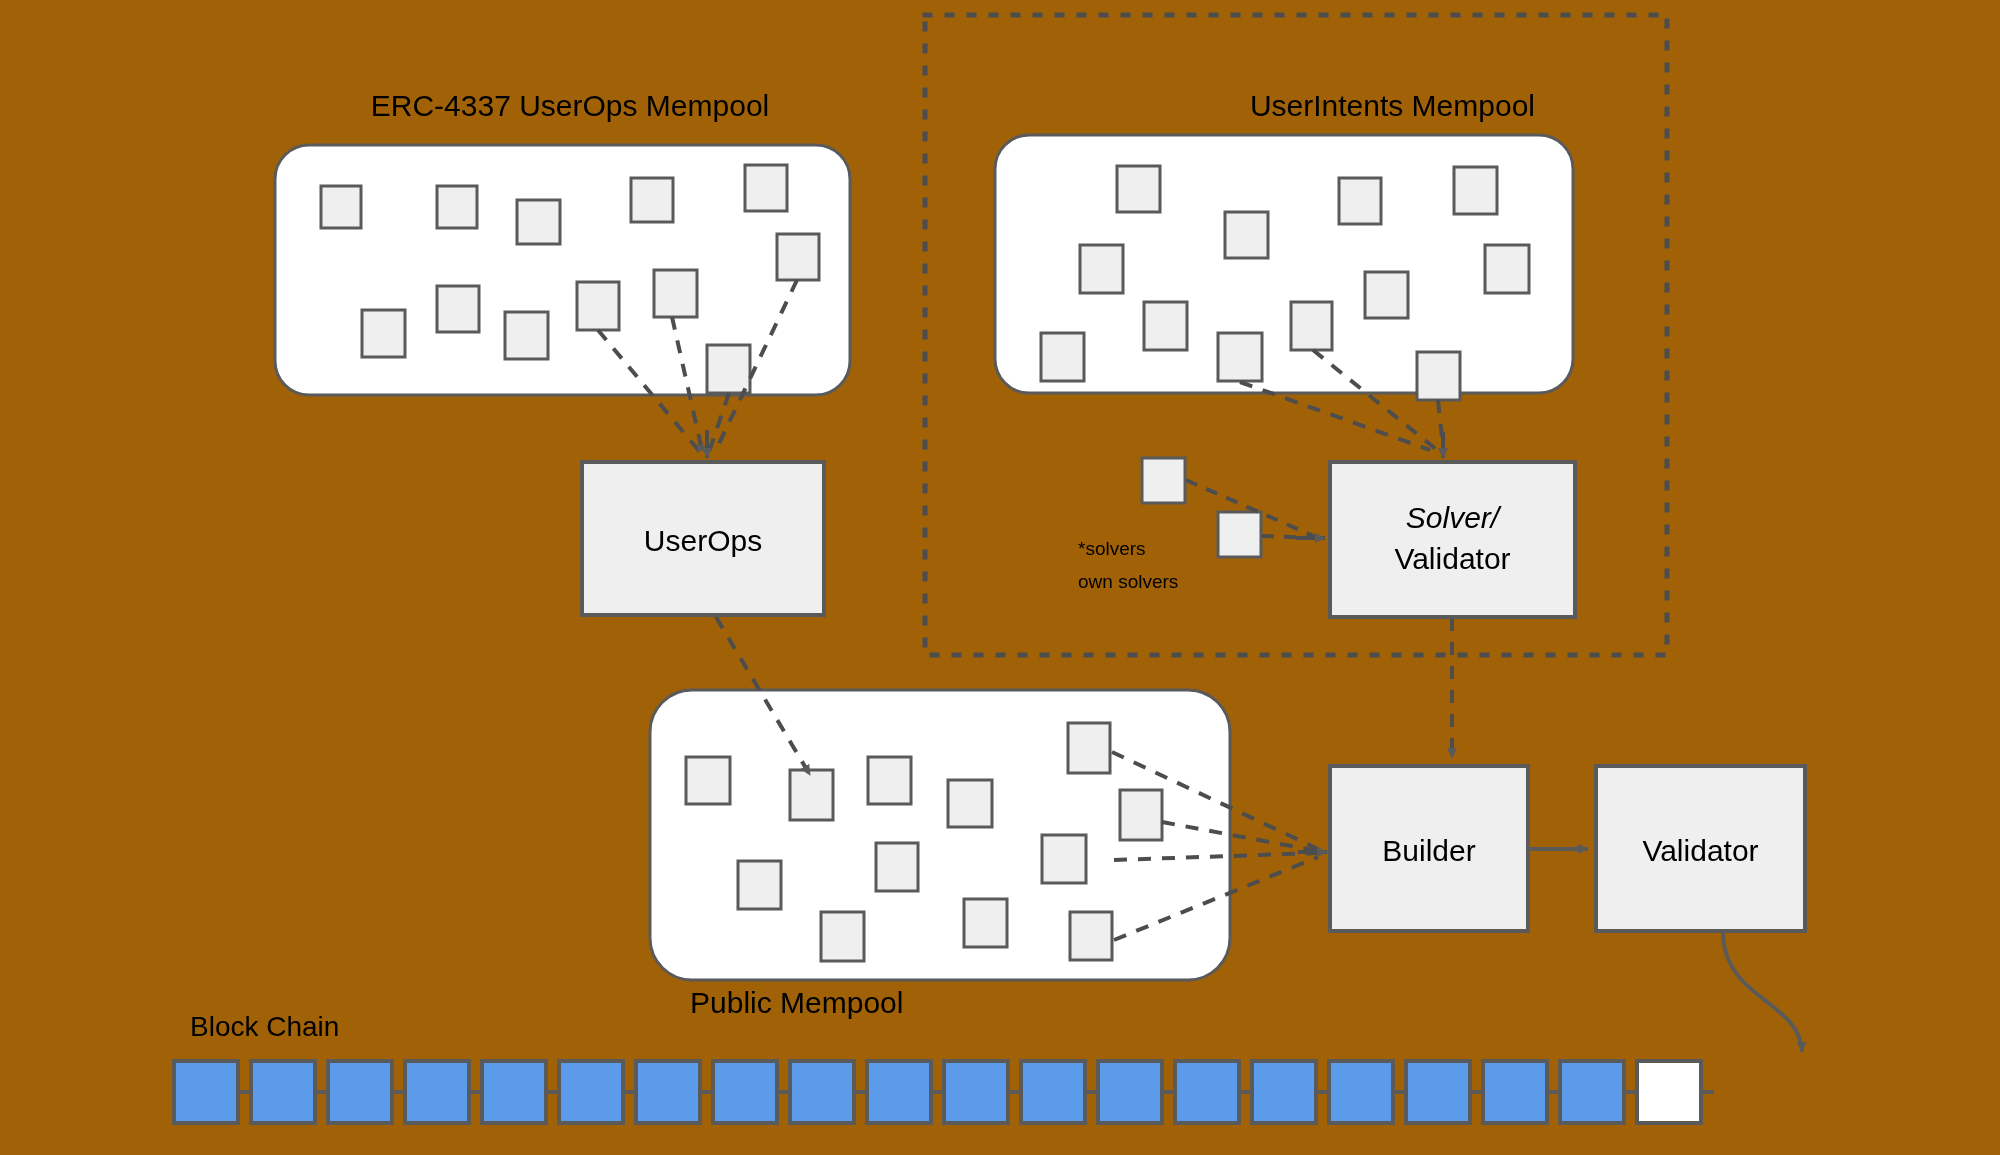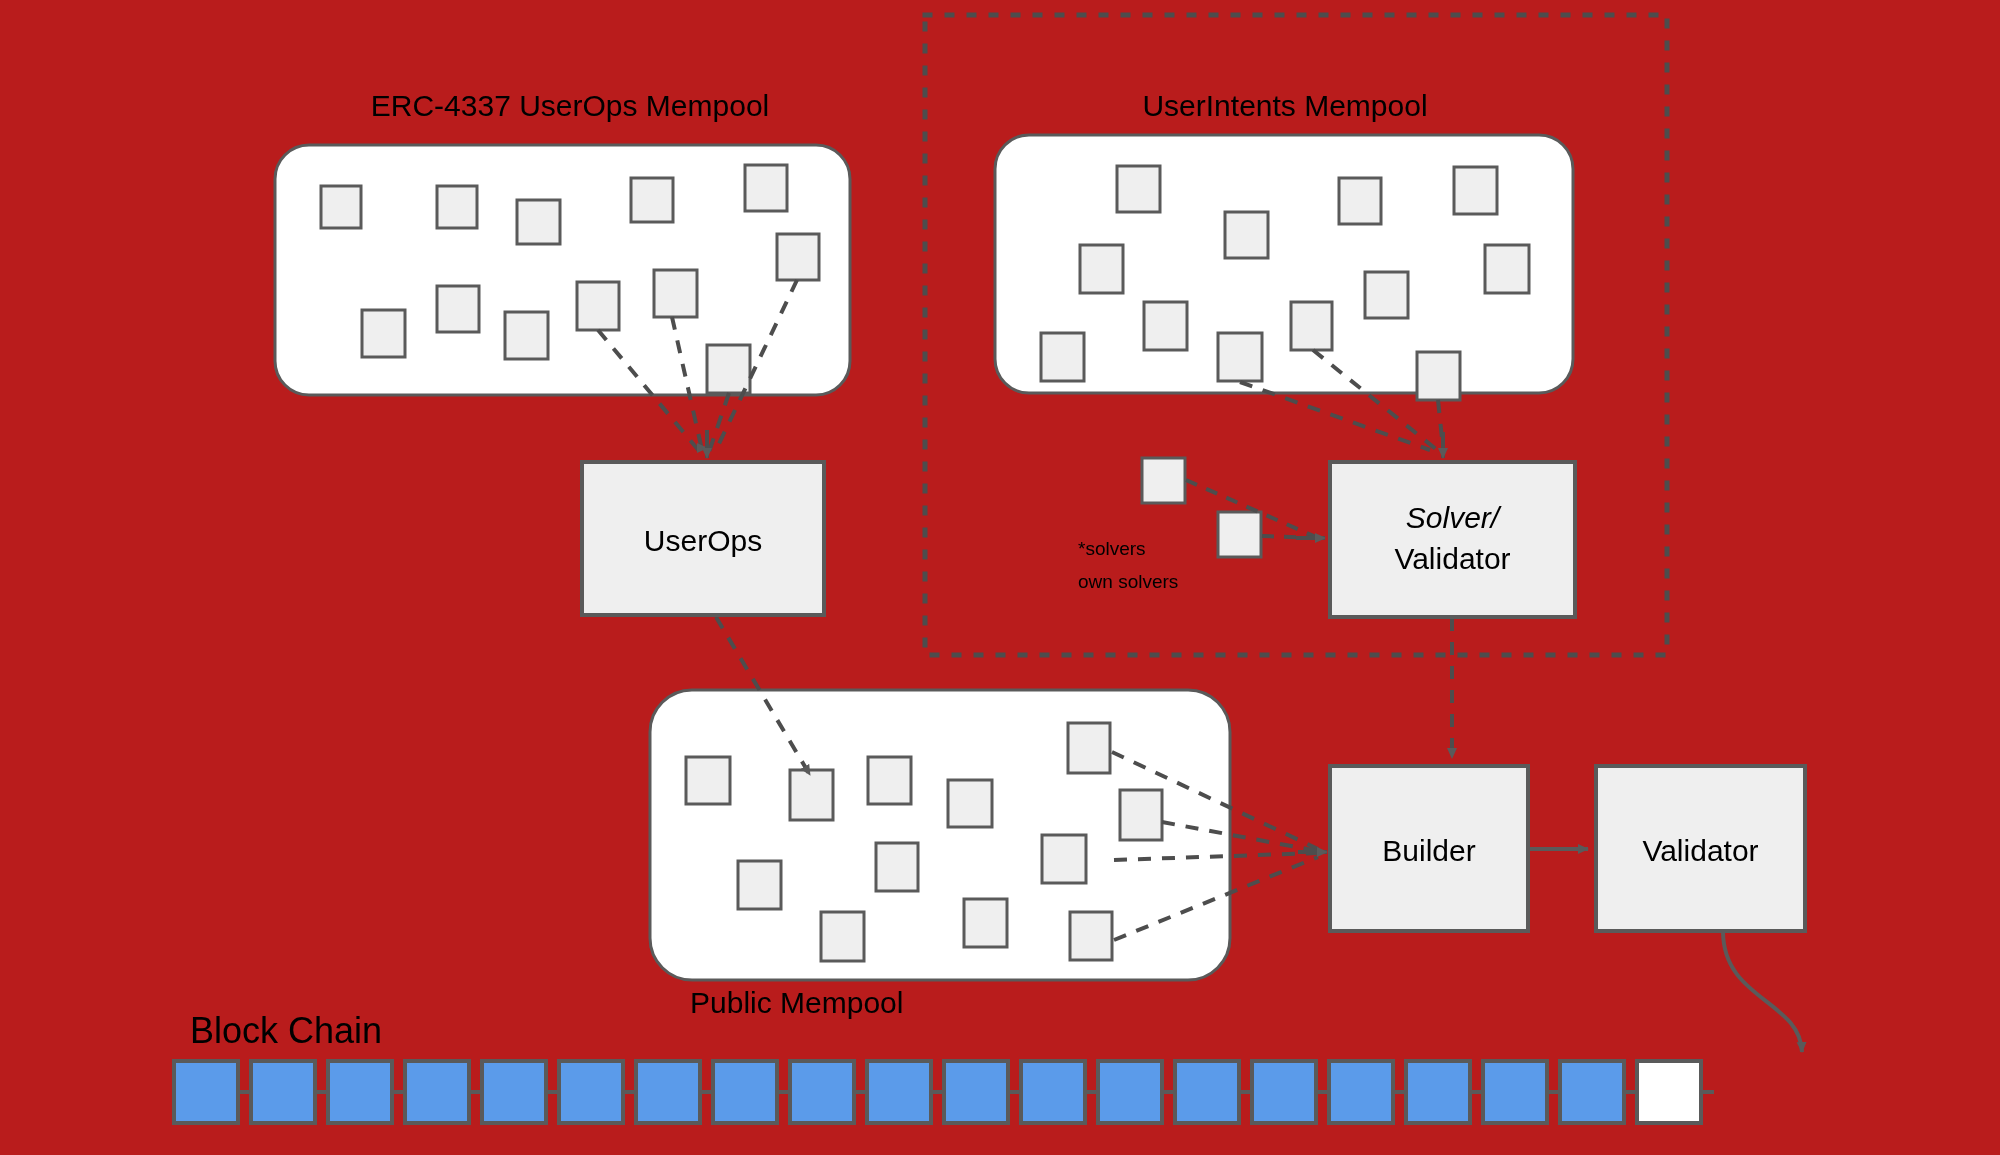--- a/index.html
+++ b/index.html
@@ -6,39 +6,39 @@
   body{
     font-family:"Liberation Sans","DejaVu Sans",sans-serif;
     color:#000000;
     -webkit-font-smoothing:antialiased;
   }
   #stage{
     position:relative;
     width:2000px;
     height:1155px;
     overflow:hidden;
-    background:#b91c1c;
+    background:#a16207;
   }
   svg#canvas{
     position:absolute;
     left:0; top:0;
     width:2000px;
     height:1155px;
   }
   .lbl{
     position:absolute;
     white-space:pre;
     line-height:1.18;
     color:#000;
     font-weight:400;
   }
   .lbl-title{ font-size:30px; }
   .lbl-node{ font-size:30px; text-align:center; }
   .lbl-note{ font-size:19px; line-height:1.22; }
-  .lbl-chain{ font-size:36px; }
+  .lbl-chain{ font-size:28px; }
 </style>
 </head>
 <body>
 
 <div id="stage">
 
   <svg id="canvas" viewBox="0 0 2000 1155">
     <defs>
       <marker id="ah" markerWidth="12" markerHeight="12" refX="9" refY="4.5" orient="auto" markerUnits="userSpaceOnUse">
         <path d="M0,0 L10,4.5 L0,9 Z" fill="#5a5a5a"></path>
@@ -194,21 +194,21 @@
       <rect x="1329" y="1061" width="64" height="62" fill="#5b9bea"></rect>
       <rect x="1406" y="1061" width="64" height="62" fill="#5b9bea"></rect>
       <rect x="1483" y="1061" width="64" height="62" fill="#5b9bea"></rect>
       <rect x="1637" y="1061" width="64" height="62" fill="#ffffff"></rect>
       <rect x="1560" y="1061" width="64" height="62" fill="#5b9bea"></rect>
     </g>
   </svg>
 
   <div class="lbl lbl-title" style="left:320px; top:88px; width:500px; text-align:center;">ERC-4337 UserOps Mempool</div>
 
-  <div class="lbl lbl-title" style="left:1035px; top:88px; width:500px; text-align:center;">UserIntents Mempool</div>
+  <div class="lbl lbl-title" style="left:1035px; top:88px; width:500px; text-align:right;">UserIntents Mempool</div>
 
   <div class="lbl lbl-node" style="left:582px; top:523px; width:242px;">UserOps</div>
 
   <div class="lbl lbl-node" style="left:1330px; top:500px; width:245px;font-style:italic;">Solver/</div>
   <div class="lbl lbl-node" style="left:1330px; top:541px; width:245px;">Validator</div>
 
   <div class="lbl lbl-note" style="left:1078px; top:537px;">*solvers</div>
   <div class="lbl lbl-note" style="left:1078px; top:570px;">own solvers</div>
 
   <div class="lbl lbl-node" style="left:1330px; top:833px; width:198px;">Builder</div>

